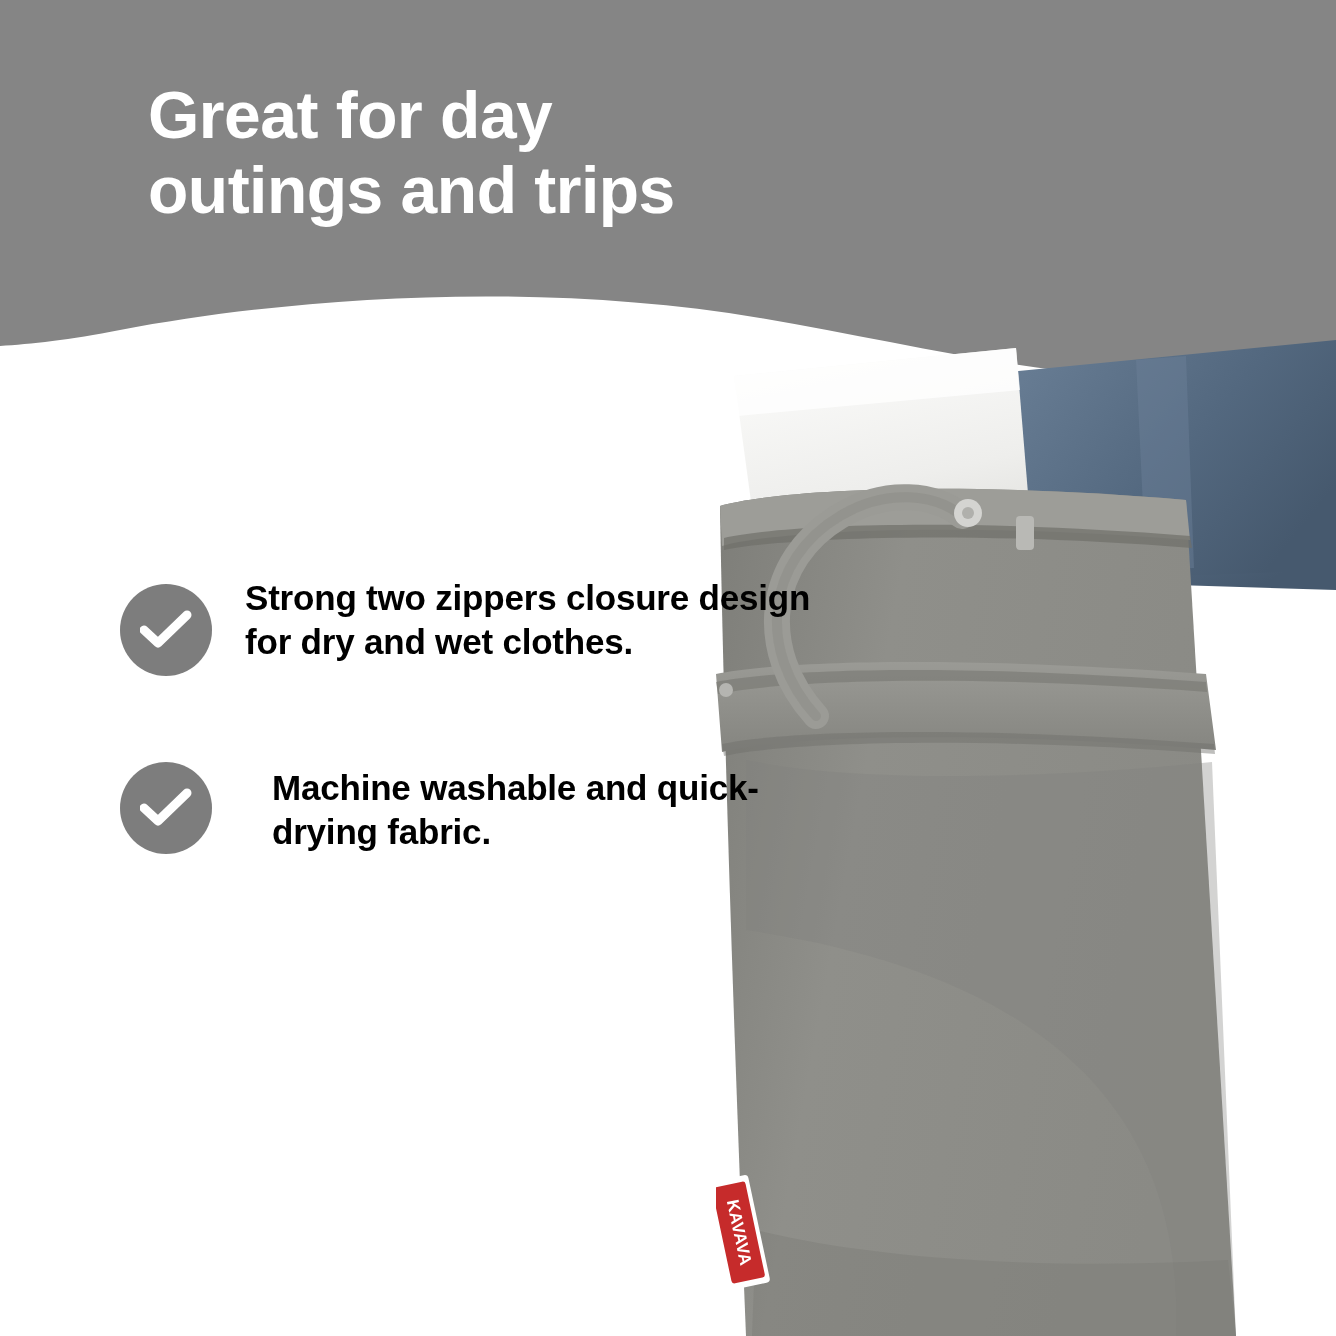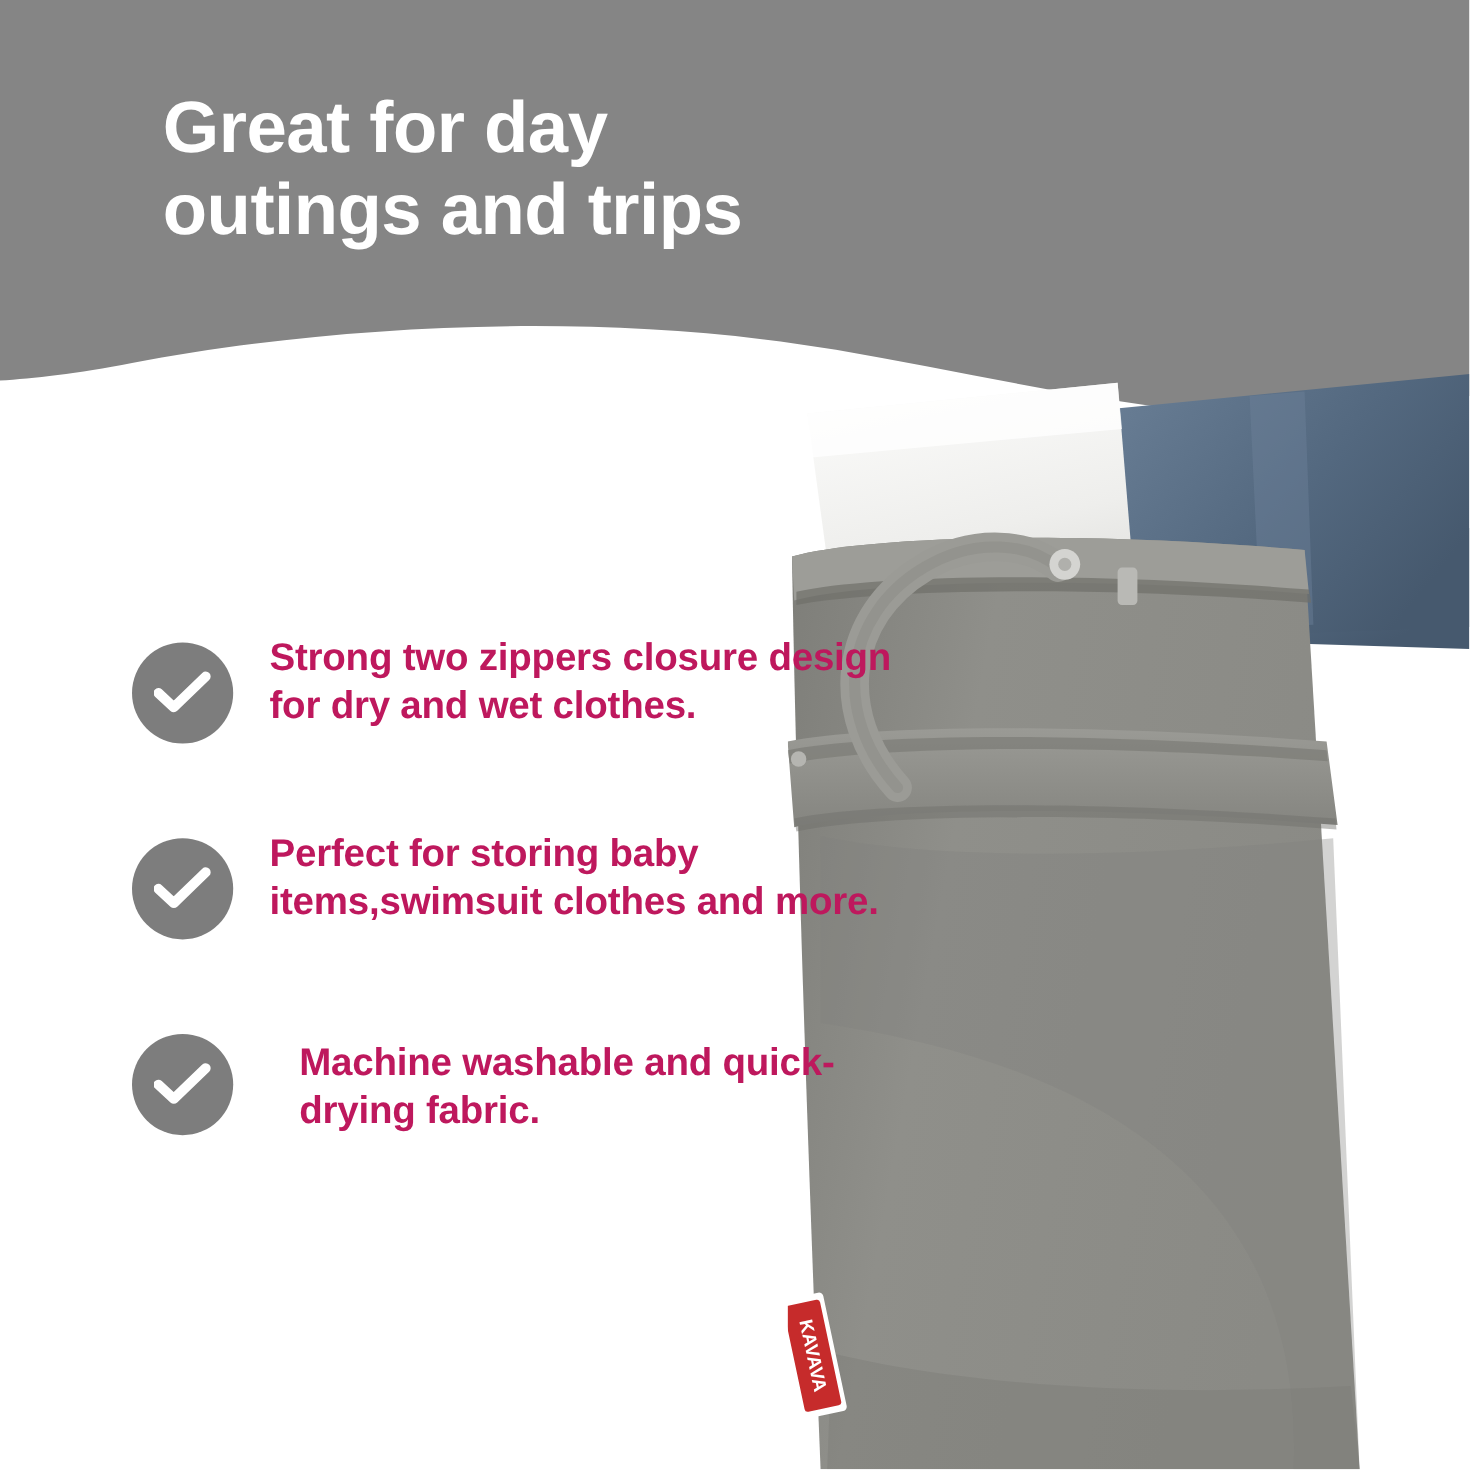--- a/index.html
+++ b/index.html
@@ -68,21 +68,21 @@
     display: flex;
     align-items: center;
     justify-content: center;
     margin-top: 8px;
   }
   .check-circle svg {
     display: block;
   }
   .feature-text {
     margin-left: 33px;
-    color: #be185d;
+    color: #000000;
     font-size: 35px;
     line-height: 1.26;
     font-weight: bold;
     letter-spacing: -0.2px;
     max-width: 570px;
   }
   .feature.compact .feature-text {
     padding-top: 12px;
   }
 
@@ -177,28 +177,20 @@
     <div class="feature">
       <span class="check-circle">
         <svg width="52" height="40" viewBox="0 0 52 40">
           <path d="M4,20 L18,33 L47,5" fill="none" stroke="#ffffff" stroke-width="9" stroke-linecap="round" stroke-linejoin="round"></path>
         </svg>
       </span>
       <div class="feature-text">Strong two zippers closure design for dry and wet clothes.</div>
     </div>
 
 
-    <div class="feature">
-      <span class="check-circle">
-        <svg width="52" height="40" viewBox="0 0 52 40">
-          <path d="M4,20 L18,33 L47,5" fill="none" stroke="#ffffff" stroke-width="9" stroke-linecap="round" stroke-linejoin="round"></path>
-        </svg>
-      </span>
-      <div class="feature-text">Perfect for storing baby items,swimsuit clothes and more.</div>
-    </div>
 
     <div class="feature compact">
       <span class="check-circle">
         <svg width="52" height="40" viewBox="0 0 52 40">
           <path d="M4,20 L18,33 L47,5" fill="none" stroke="#ffffff" stroke-width="9" stroke-linecap="round" stroke-linejoin="round"></path>
         </svg>
       </span>
       <div class="feature-text">Machine washable and quick-drying fabric.</div>
     </div>
 

